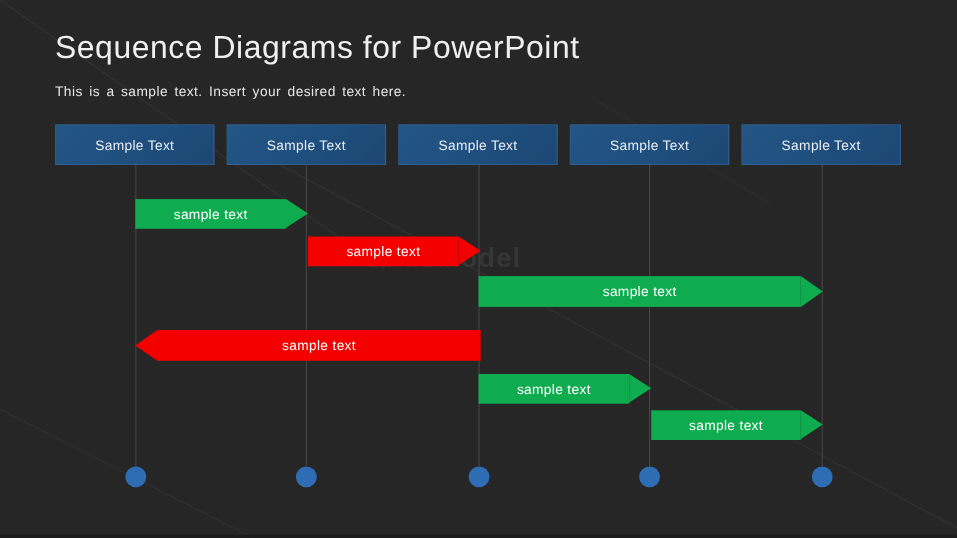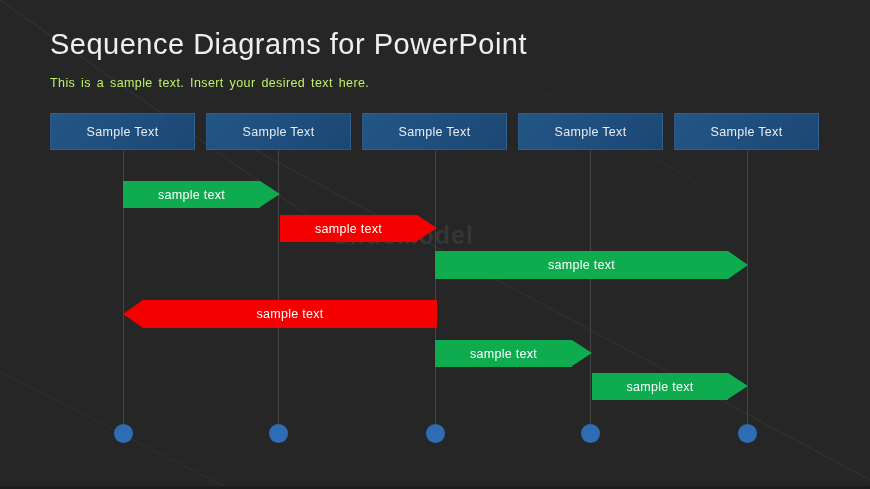--- a/index.html
+++ b/index.html
@@ -10,21 +10,21 @@
     text-align:center;
   }
   #bg-lines{position:absolute;left:0;top:0;width:870px;height:489px;pointer-events:none;}
   .title{
     position:absolute;left:50px;top:28px;
     color:#efefef;font-size:29px;font-weight:400;letter-spacing:.5px;
     white-space:nowrap;
   }
   .subtitle{
     position:absolute;left:50px;top:76px;
-    color:#bef264;font-size:12.5px;letter-spacing:.4px;word-spacing:2px;
+    color:#e5e5e5;font-size:12.5px;letter-spacing:.4px;word-spacing:2px;
     white-space:nowrap;
   }
   .watermark{
     position:absolute;left:332px;top:221px;
     color:#383838;font-size:25px;font-weight:bold;letter-spacing:1px;
     opacity:.9;pointer-events:none;white-space:nowrap;
   }
   .actor-box{
     position:absolute;height:37px;
     background:linear-gradient(135deg,#235685 0%,#1f4e7d 55%,#1c4773 100%);

